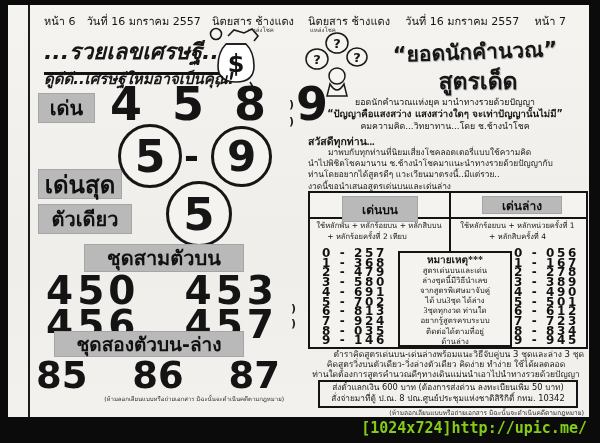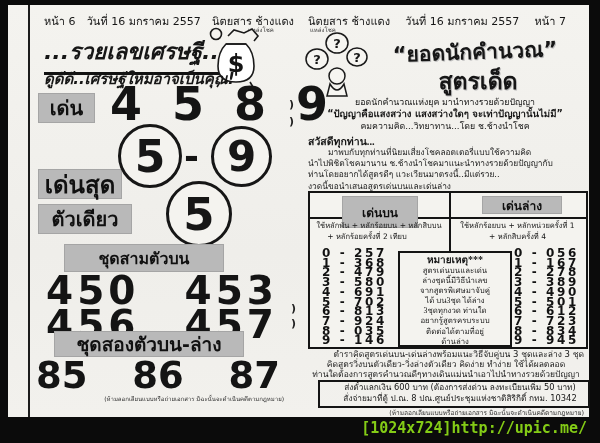--- a/index.html
+++ b/index.html
@@ -96,21 +96,21 @@
   <div class="abs bignum" style="left:102px;top:76px;font-size:46px;letter-spacing:7px;">4 5 8 9</div>
 
   <div class="abs glabel" style="left:30px;top:144px;width:84px;height:30px;font-size:24px;margin-top:20px;">เด่นสุด</div>
   <div class="abs circle" style="left:110px;top:119px;width:58px;height:58px;font-size:44px;">5</div>
   <div class="abs bignum" style="left:176px;top:134px;font-size:36px;">-</div>
   <div class="abs circle" style="left:203px;top:121px;width:55px;height:55px;font-size:42px;">9</div>
 
   <div class="abs glabel" style="left:30px;top:199px;width:94px;height:30px;font-size:20px;">ตัวเดียว</div>
   <div class="abs circle" style="left:158px;top:176px;width:60px;height:60px;font-size:45px;">5</div>
 
-  <div class="abs glabel" style="left:56px;top:239px;width:160px;height:28px;font-size:16px;">ชุดสามตัวบน</div>
+  <div class="abs glabel" style="left:76px;top:239px;width:160px;height:28px;font-size:20px;">ชุดสามตัวบน</div>
   <div class="abs rowflex bignum" style="left:38px;top:266px;width:232px;font-size:39px;letter-spacing:4px;">
     <span>450</span>
     <span>453</span>
   </div>
   <div class="abs rowflex bignum" style="left:38px;top:300px;width:232px;font-size:39px;letter-spacing:4px;">
     <span>456</span>
     <span>457</span>
   </div>
 
   <div class="abs glabel" style="left:46px;top:326px;width:190px;height:26px;font-size:19px;">ชุดสองตัวบน-ล่าง</div>
@@ -161,21 +161,21 @@
     <div style="text-indent:20px;white-space:nowrap;">มาพบกับทุกท่านที่นิยมเสี่ยงโชคลอตเตอรี่แบบใช้ความคิด</div>
     <div style="white-space:nowrap;">นำไปพิชิตโชคมานาน ช.ช้างนำโชคมาแนะนำทางรวยด้วยปัญญากับ</div>
     <div style="white-space:nowrap;">ท่านโดยอยากได้สูตรดีๆ แวะเวียนมาตรงนี้..มีแต่รวย..</div>
     <div style="white-space:nowrap;">งวดนี้ขอนำเสนอสูตรเด่นบนและเด่นล่าง</div>
   </div>
 
   <div class="abs table" style="left:300px;top:186px;width:276px;height:154px;position:absolute;">
     <div class="tbl-vline" style="left:139px;"></div>
     <div class="tbl-hline" style="top:24px;"></div>
 
-    <div class="glabel abs" style="left:32px;top:3px;width:76px;height:32px;font-size:12px;">เด่นบน</div>
+    <div class="glabel abs" style="left:32px;top:3px;width:76px;height:26px;font-size:12px;">เด่นบน</div>
     <div class="glabel abs" style="left:172px;top:3px;width:80px;height:18px;font-size:12px;">เด่นล่าง</div>
 
     <div class="abs tsub" style="left:2px;top:28px;width:134px;">ใช้หลักพัน + หลักร้อยบน + หลักสิบบน</div>
     <div class="abs tsub" style="left:2px;top:39px;width:110px;">+ หลักร้อยครั้งที่ 2 เทียบ</div>
     <div class="abs tsub" style="left:141px;top:28px;width:133px;">ใช้หลักร้อยบน + หลักหน่วยครั้งที่ 1</div>
     <div class="abs tsub" style="left:141px;top:39px;width:133px;">+ หลักสิบครั้งที่ 4</div>
 
     <div class="abs numcol" style="left:12px;top:56px;">
       <div>0 - 257</div>
       <div>1 - 368</div>
@@ -212,21 +212,21 @@
       <div class="nl">อยากรู้สูตรครบระบบ</div>
       <div class="nl">ติดต่อได้ตามที่อยู่</div>
       <div class="nl">ด้านล่าง</div>
     </div>
   </div>
 
   <div class="abs rsmall" style="left:300px;top:344px;width:276px;text-align:right;">ตำราคิดสูตรเด่นบน-เด่นล่างพร้อมแนะวิธีจับคู่บน 3 ชุดและล่าง 3 ชุด</div>
   <div class="abs rsmall" style="left:300px;top:354px;width:276px;">คิดสูตรวิ่งบนตัวเดียว-วิ่งล่างตัวเดียว คิดง่าย ทำง่าย ใช้ได้ผลตลอด</div>
   <div class="abs rsmall" style="left:300px;top:364px;width:276px;">ท่านใดต้องการสูตรคำนวณดีๆทางเดินแม่นนำเอาไปนำทางรวยด้วยปัญญา</div>
 
-  <div class="abs orderbox" style="left:310px;top:375px;width:256px;height:24px;padding-left:12px;">
+  <div class="abs orderbox" style="left:310px;top:375px;width:256px;height:24px;">
     <div style="white-space:nowrap;">ส่งตั๋วแลกเงิน 600 บาท (ต้องการส่งด่วน ลงทะเบียนเพิ่ม 50 บาท)</div>
     <div style="white-space:nowrap;">สั่งจ่ายมาที่ตู้ ป.ณ. 8 ปณ.ศูนย์ประชุมแห่งชาติสิริกิติ์ กทม. 10342</div>
   </div>
 
   <div class="abs disc" style="left:300px;top:403px;width:276px;font-size:6.5px;">(ห้ามลอกเลียนแบบหรือถ่ายเอกสาร มิฉะนั้นจะดำเนินคดีตามกฎหมาย)</div>
 </div>
 
 <div class="watermark">[1024x724]http://upic.me/</div>
 
 </body></html>

